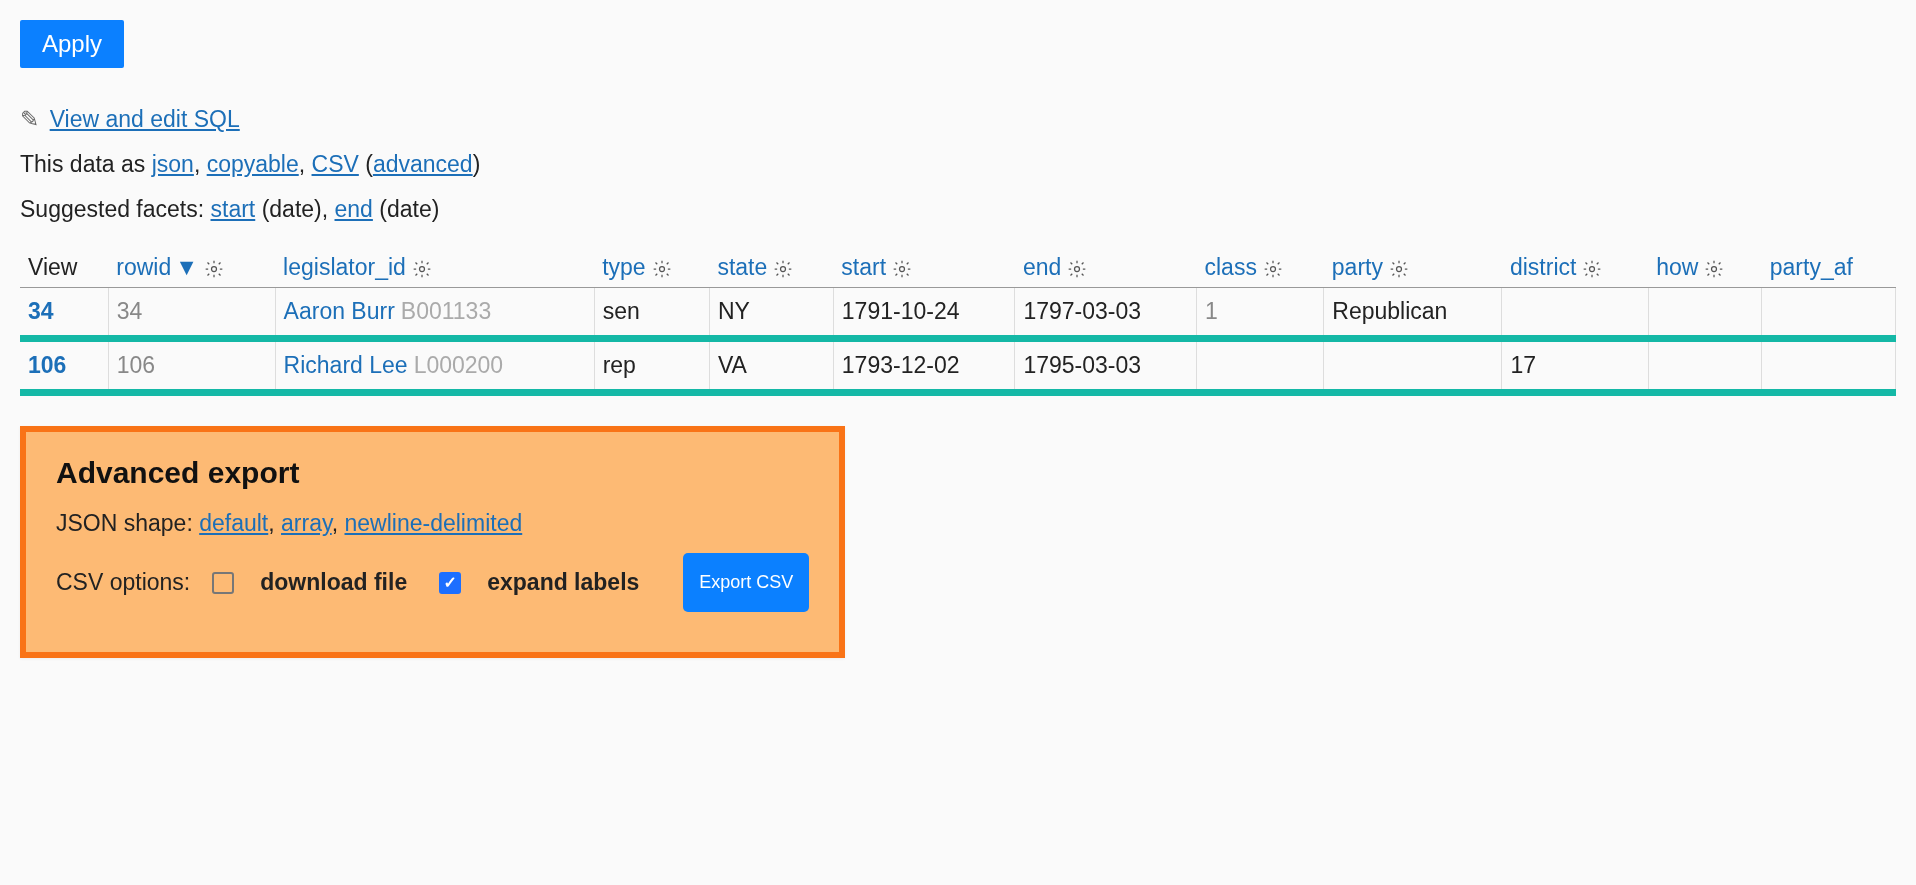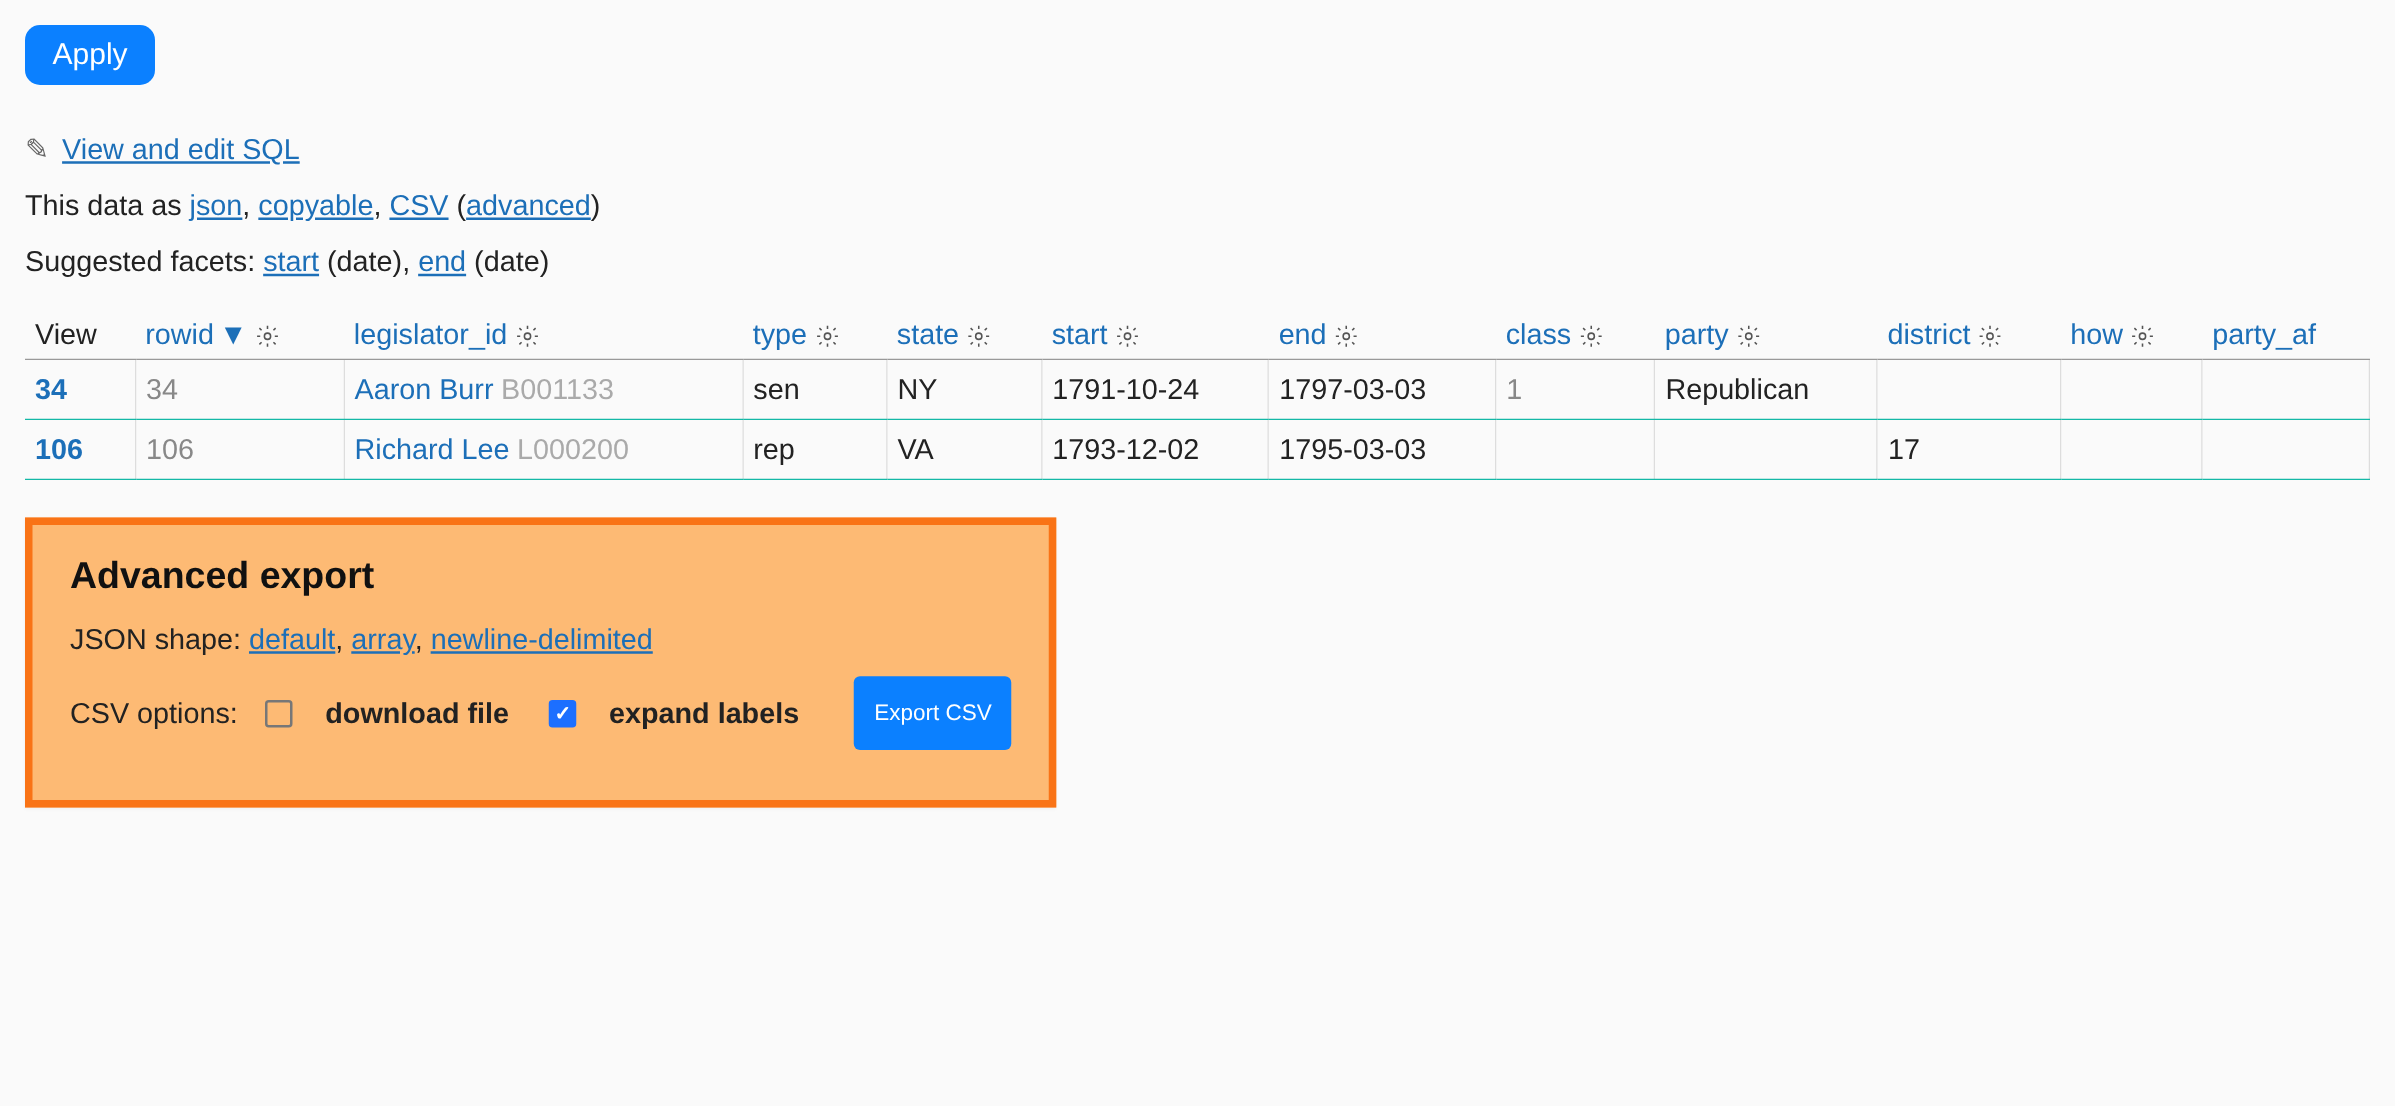--- a/index.html
+++ b/index.html
@@ -10,21 +10,21 @@
       font-size: 23px;
       color: #222;
       background: #fafafa;
     }
     .apply-btn {
       background: #0b80ff;
       color: #fff;
       border: none;
       padding: 10px 22px;
       font-size: 24px;
-      border-radius: 12px;
+      border-radius: 2px;
       cursor: pointer;
       margin-bottom: 20px;
     }
     .pencil-icon {
       display: inline-block;
       margin-right: 4px;
       color: #666;
     }
     a.link {
       color: #1c6fb8;
@@ -65,21 +65,21 @@
     th .sort-arrow {
       margin-left: 4px;
       color: #1c6fb8;
     }
     td {
       padding: 10px 8px;
       border-right: 1px solid #ddd;
       vertical-align: top;
     }
     tr.data-row td {
-      border-bottom: 1px solid #14b8a6;
+      border-bottom: 7px solid #14b8a6;
     }
     td.link-cell a {
       color: #1c6fb8;
       font-weight: 600;
       text-decoration: none;
       cursor: pointer;
     }
     td.rowid-cell {
       color: #888;
     }

